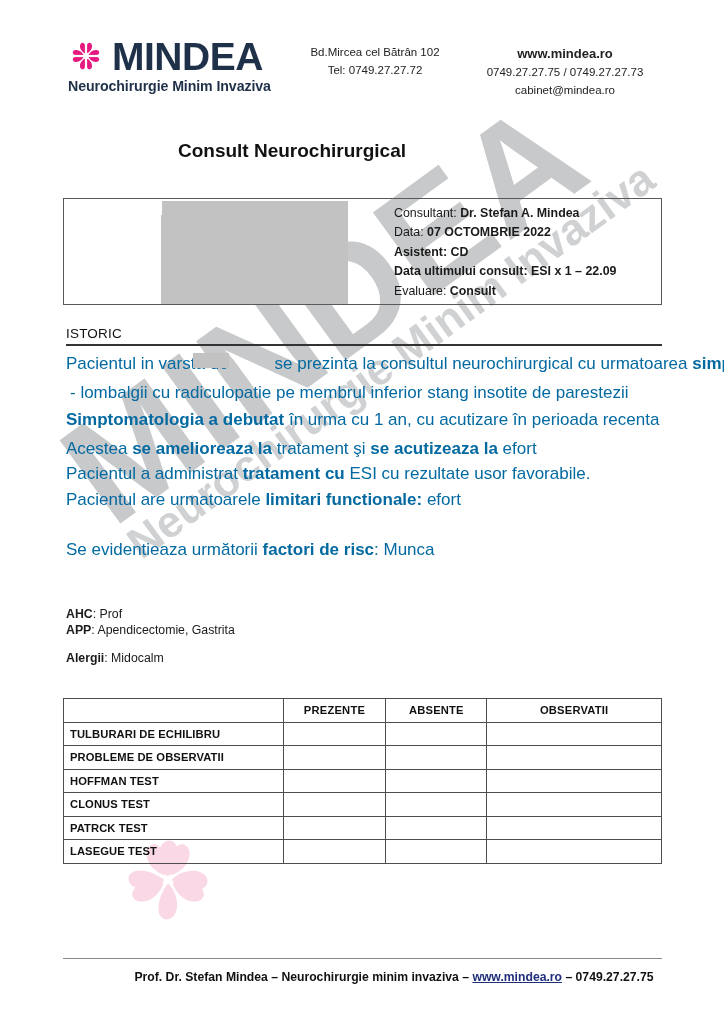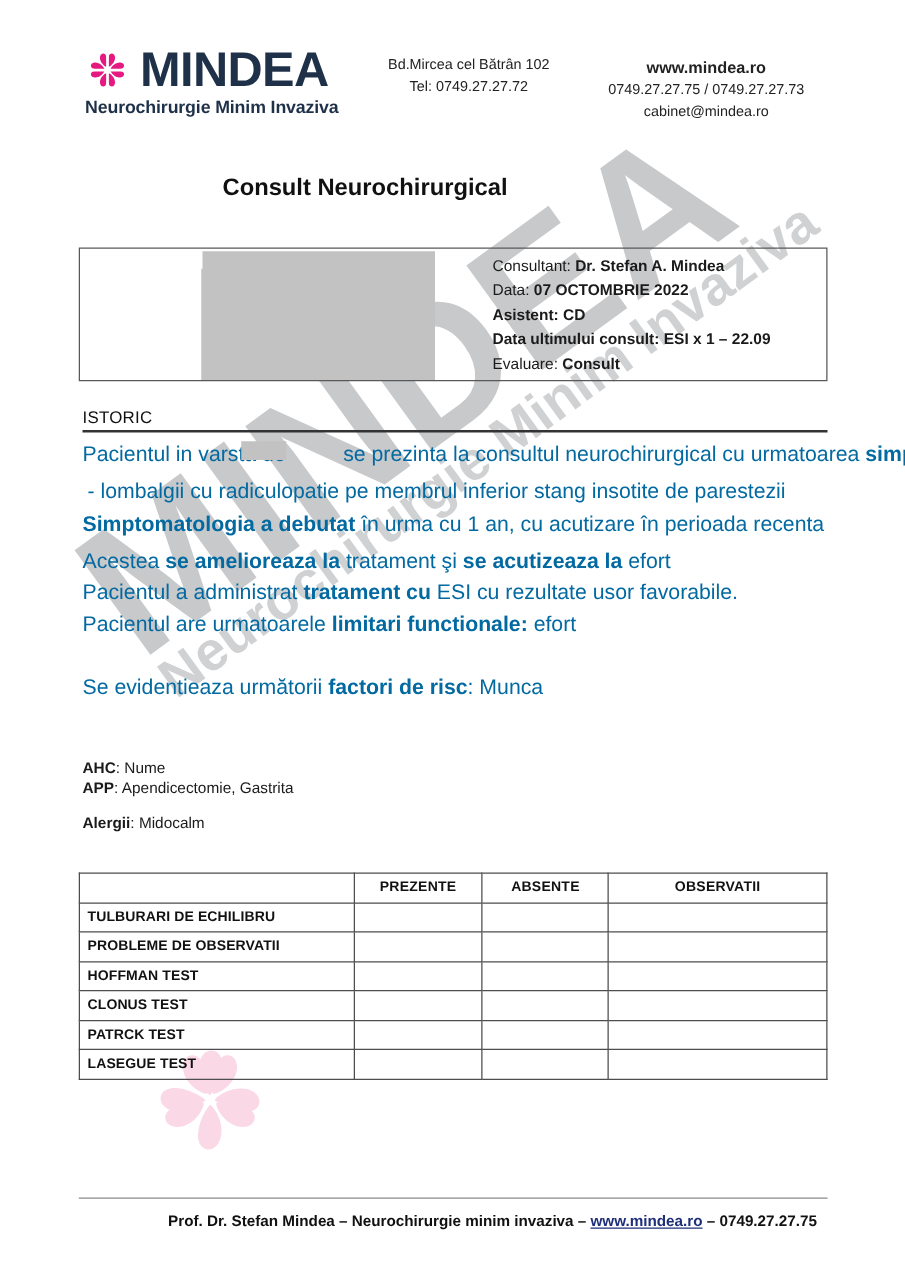--- a/index.html
+++ b/index.html
@@ -393,21 +393,21 @@
   <div class="para p6" style="top:492px">
     <span>Pacientul are urmatoarele </span><b>limitari functionale:</b><span> efort</span>
   </div>
 
   <div class="para p7" style="top:518px">
     <span>Se evidentieaza următorii </span><b>factori de risc</b><span>:  Munca</span>
   </div>
 
 
   <div class="hist-2 h1">
-    <b>AHC</b><span>: Nume</span>
+    <b>AHC</b><span>: Prof</span>
   </div>
   <div class="hist-2 h2">
     <b>APP</b><span>: Apendicectomie, Gastrita</span>
   </div>
   <div class="hist-2 h3">
     <b>Alergii</b><span>: Midocalm</span>
   </div>
 
   <table class="tbl">
     <tbody>

